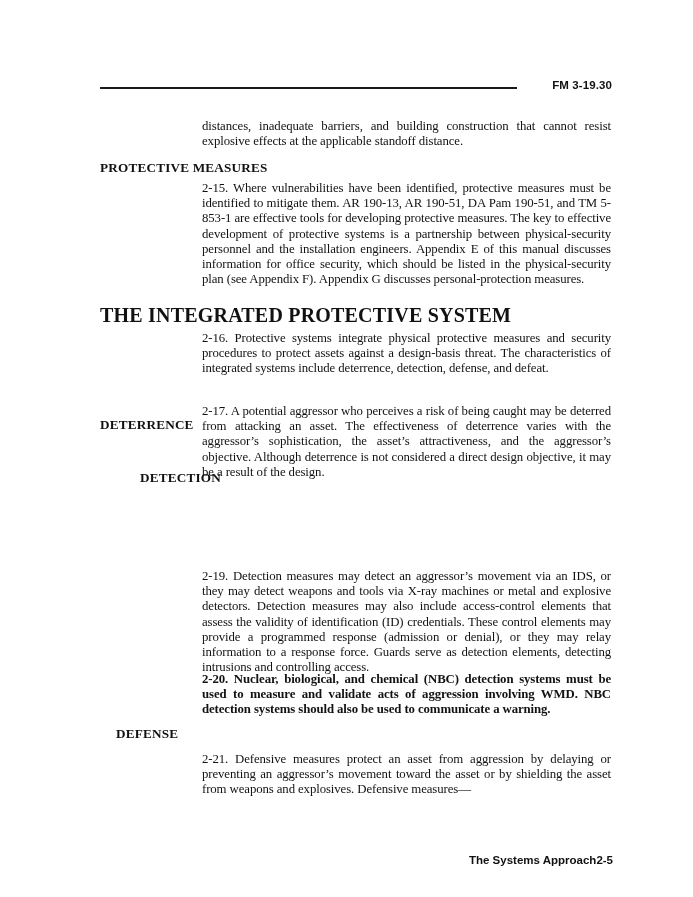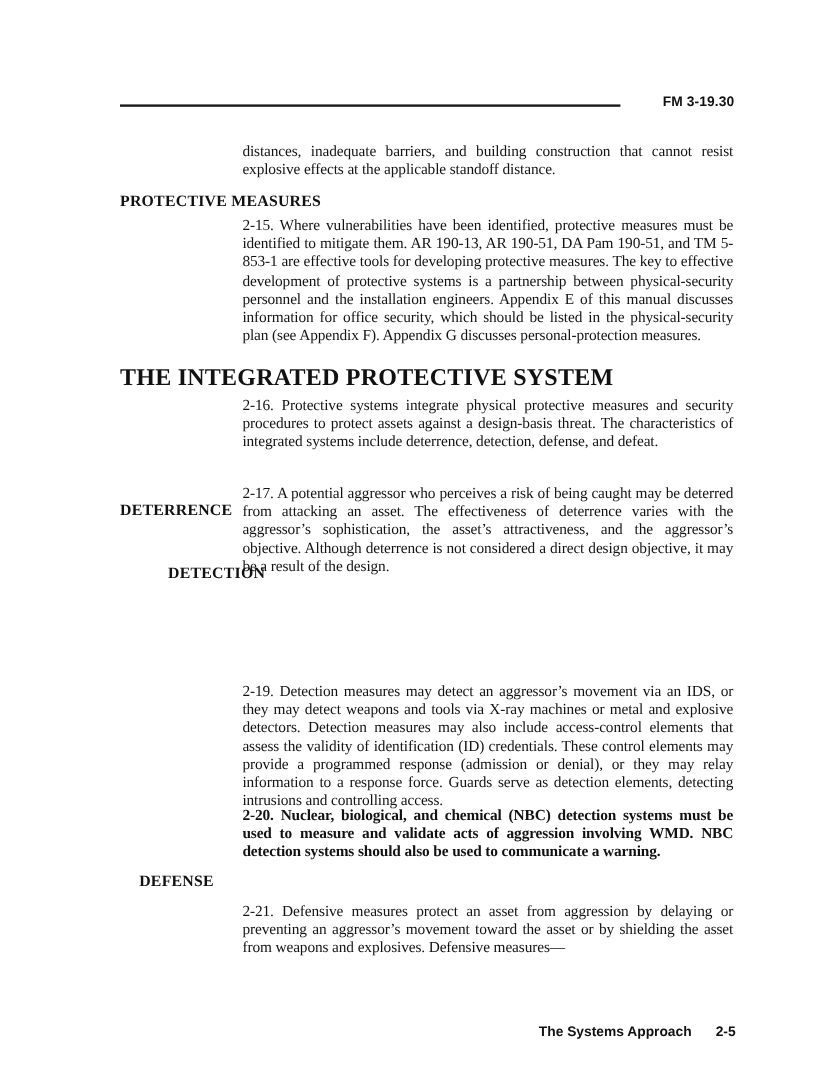--- a/index.html
+++ b/index.html
@@ -58,21 +58,21 @@
   }
   .footer {
     position: absolute;
     top: 854px; right: 80px;
     font-family: "Liberation Sans", "DejaVu Sans", sans-serif;
     font-weight: bold;
     font-size: 11.5px;
     color: #111;
     white-space: nowrap;
   }
-  .footer .pgnum { margin-left: 20px; }
+  .footer .pgnum { margin-left: 0; }
 </style>
 </head>
 <body>
 
 <div class="page">
 
   <div class="hdr-rule"></div>
   <div class="hdr-doc">FM 3-19.30</div>
 
   <div class="body-para" style="top:119px;">distances, inadequate barriers, and building construction that cannot resist explosive effects at the applicable standoff distance.</div>

